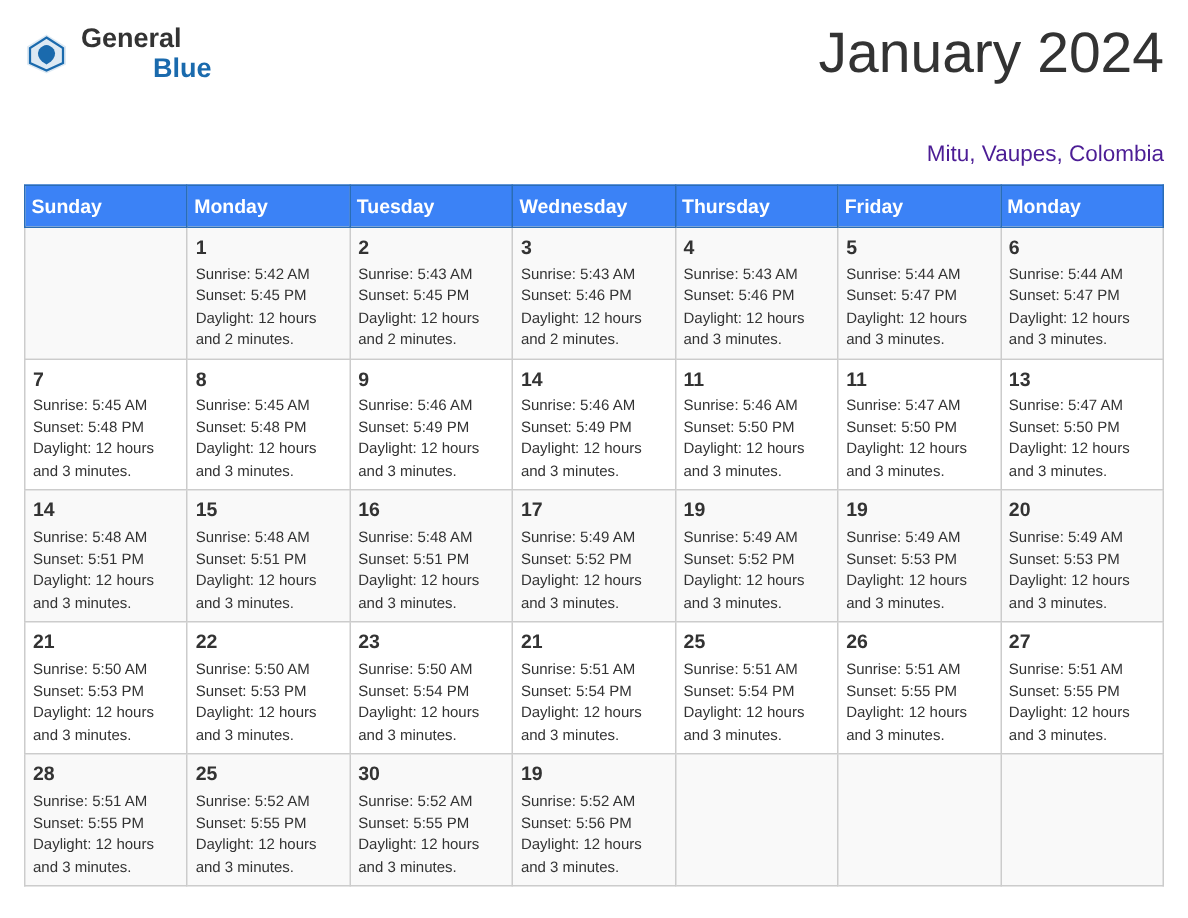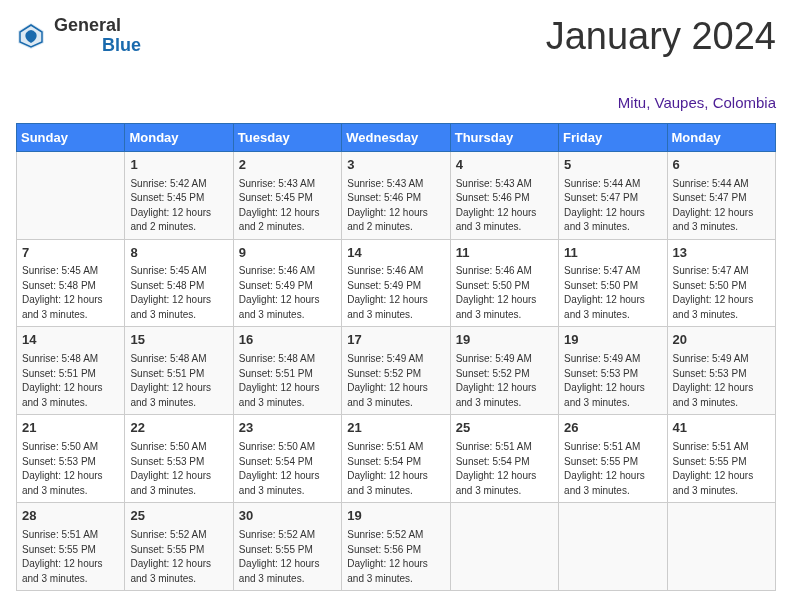--- a/index.html
+++ b/index.html
@@ -238,21 +238,21 @@
         </td>
         <td>
           <span class="day-num">25</span>
           <div class="day-info">Sunrise: 5:51 AM<br>Sunset: 5:54 PM<br>Daylight: 12 hours<br>and 3 minutes.</div>
         </td>
         <td>
           <span class="day-num">26</span>
           <div class="day-info">Sunrise: 5:51 AM<br>Sunset: 5:55 PM<br>Daylight: 12 hours<br>and 3 minutes.</div>
         </td>
         <td>
-          <span class="day-num">41</span>
+          <span class="day-num">27</span>
           <div class="day-info">Sunrise: 5:51 AM<br>Sunset: 5:55 PM<br>Daylight: 12 hours<br>and 3 minutes.</div>
         </td>
       </tr>
       <tr>
         <td>
           <span class="day-num">28</span>
           <div class="day-info">Sunrise: 5:51 AM<br>Sunset: 5:55 PM<br>Daylight: 12 hours<br>and 3 minutes.</div>
         </td>
         <td>
           <span class="day-num">25</span>

